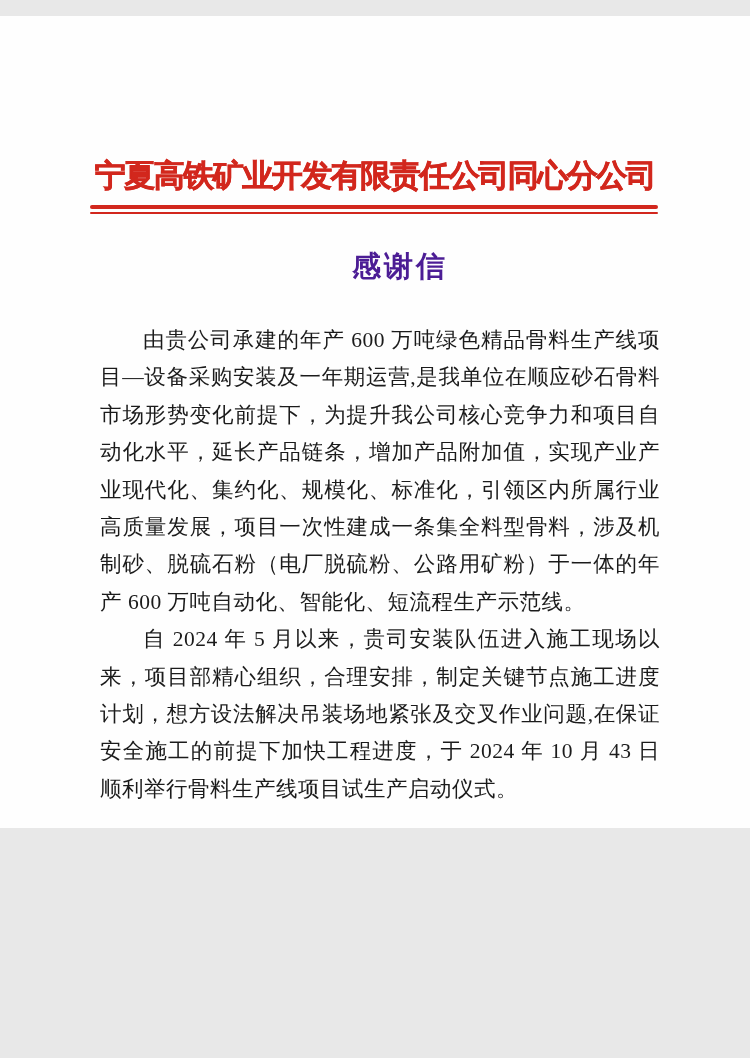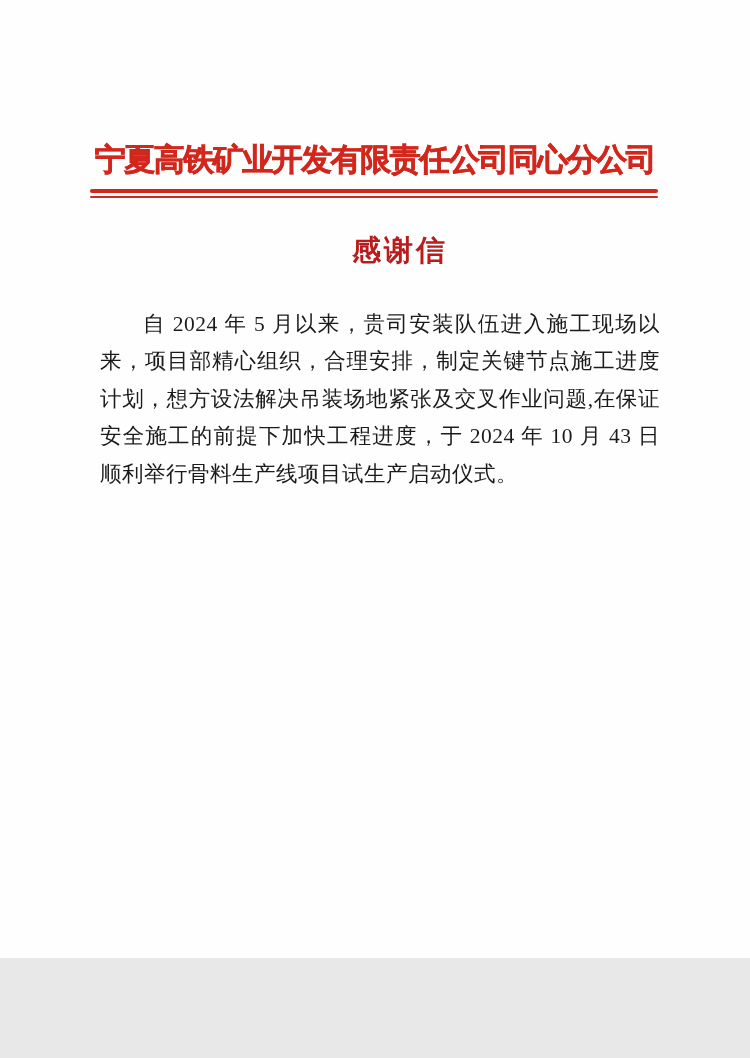--- a/index.html
+++ b/index.html
@@ -3,22 +3,22 @@
 <meta charset="utf-8">
 <style>
   html, body {
     margin: 0;
     padding: 0;
     background: #e8e8e8;
   }
   .page {
     position: relative;
     width: 750px;
-    height: 958px;
-    margin: 0 auto;
+    height: 812px;
+    margin: 16px auto;
     background: #fefefe;
     overflow: hidden;
     font-family: "Liberation Serif", "DejaVu Serif", serif;
     color: #141414;
   }
   .letterhead-company {
     position: absolute;
     top: 139px;
     left: 0;
     width: 100%;
@@ -43,21 +43,21 @@
   .letter-title {
     position: absolute;
     top: 231px;
     left: 50px;
     right: 0;
     margin: 0;
     text-align: center;
     font-size: 29px;
     font-weight: bold;
     letter-spacing: 3px;
-    color: #b91c1c;
+    color: #4c1d95;
   }
   .letter-body {
     position: absolute;
     top: 306px;
     left: 100px;
     width: 560px;
     font-size: 21.5px;
     line-height: 37.4px;
     text-align: justify;
     text-justify: inter-ideograph;
@@ -83,16 +83,17 @@
 
   <div class="letterhead-divider">
     <div class="rule-thick"></div>
     <div class="rule-gap"></div>
     <div class="rule-thin"></div>
   </div>
 
   <h1 class="letter-title">感谢信</h1>
 
   <div class="letter-body">
+    <p class="para">由贵公司承建的年产 600 万吨绿色精品骨料生产线项目—设备采购安装及一年期运营,是我单位在顺应砂石骨料市场形势变化前提下，为提升我公司核心竞争力和项目自动化水平，延长产品链条，增加产品附加值，实现产业产业现代化、集约化、规模化、标准化，引领区内所属行业高质量发展，项目一次性建成一条集全料型骨料，涉及机制砂、脱硫石粉（电厂脱硫粉、公路用矿粉）于一体的年产 600 万吨自动化、智能化、短流程生产示范线。</p>
     <p class="para">自 2024 年 5 月以来，贵司安装队伍进入施工现场以来，项目部精心组织，合理安排，制定关键节点施工进度计划，想方设法解决吊装场地紧张及交叉作业问题,在保证安全施工的前提下加快工程进度，于 2024 年 10 月 43 日顺利举行骨料生产线项目试生产启动仪式。</p>
   </div>
 
 </div>
 
 </body></html>

